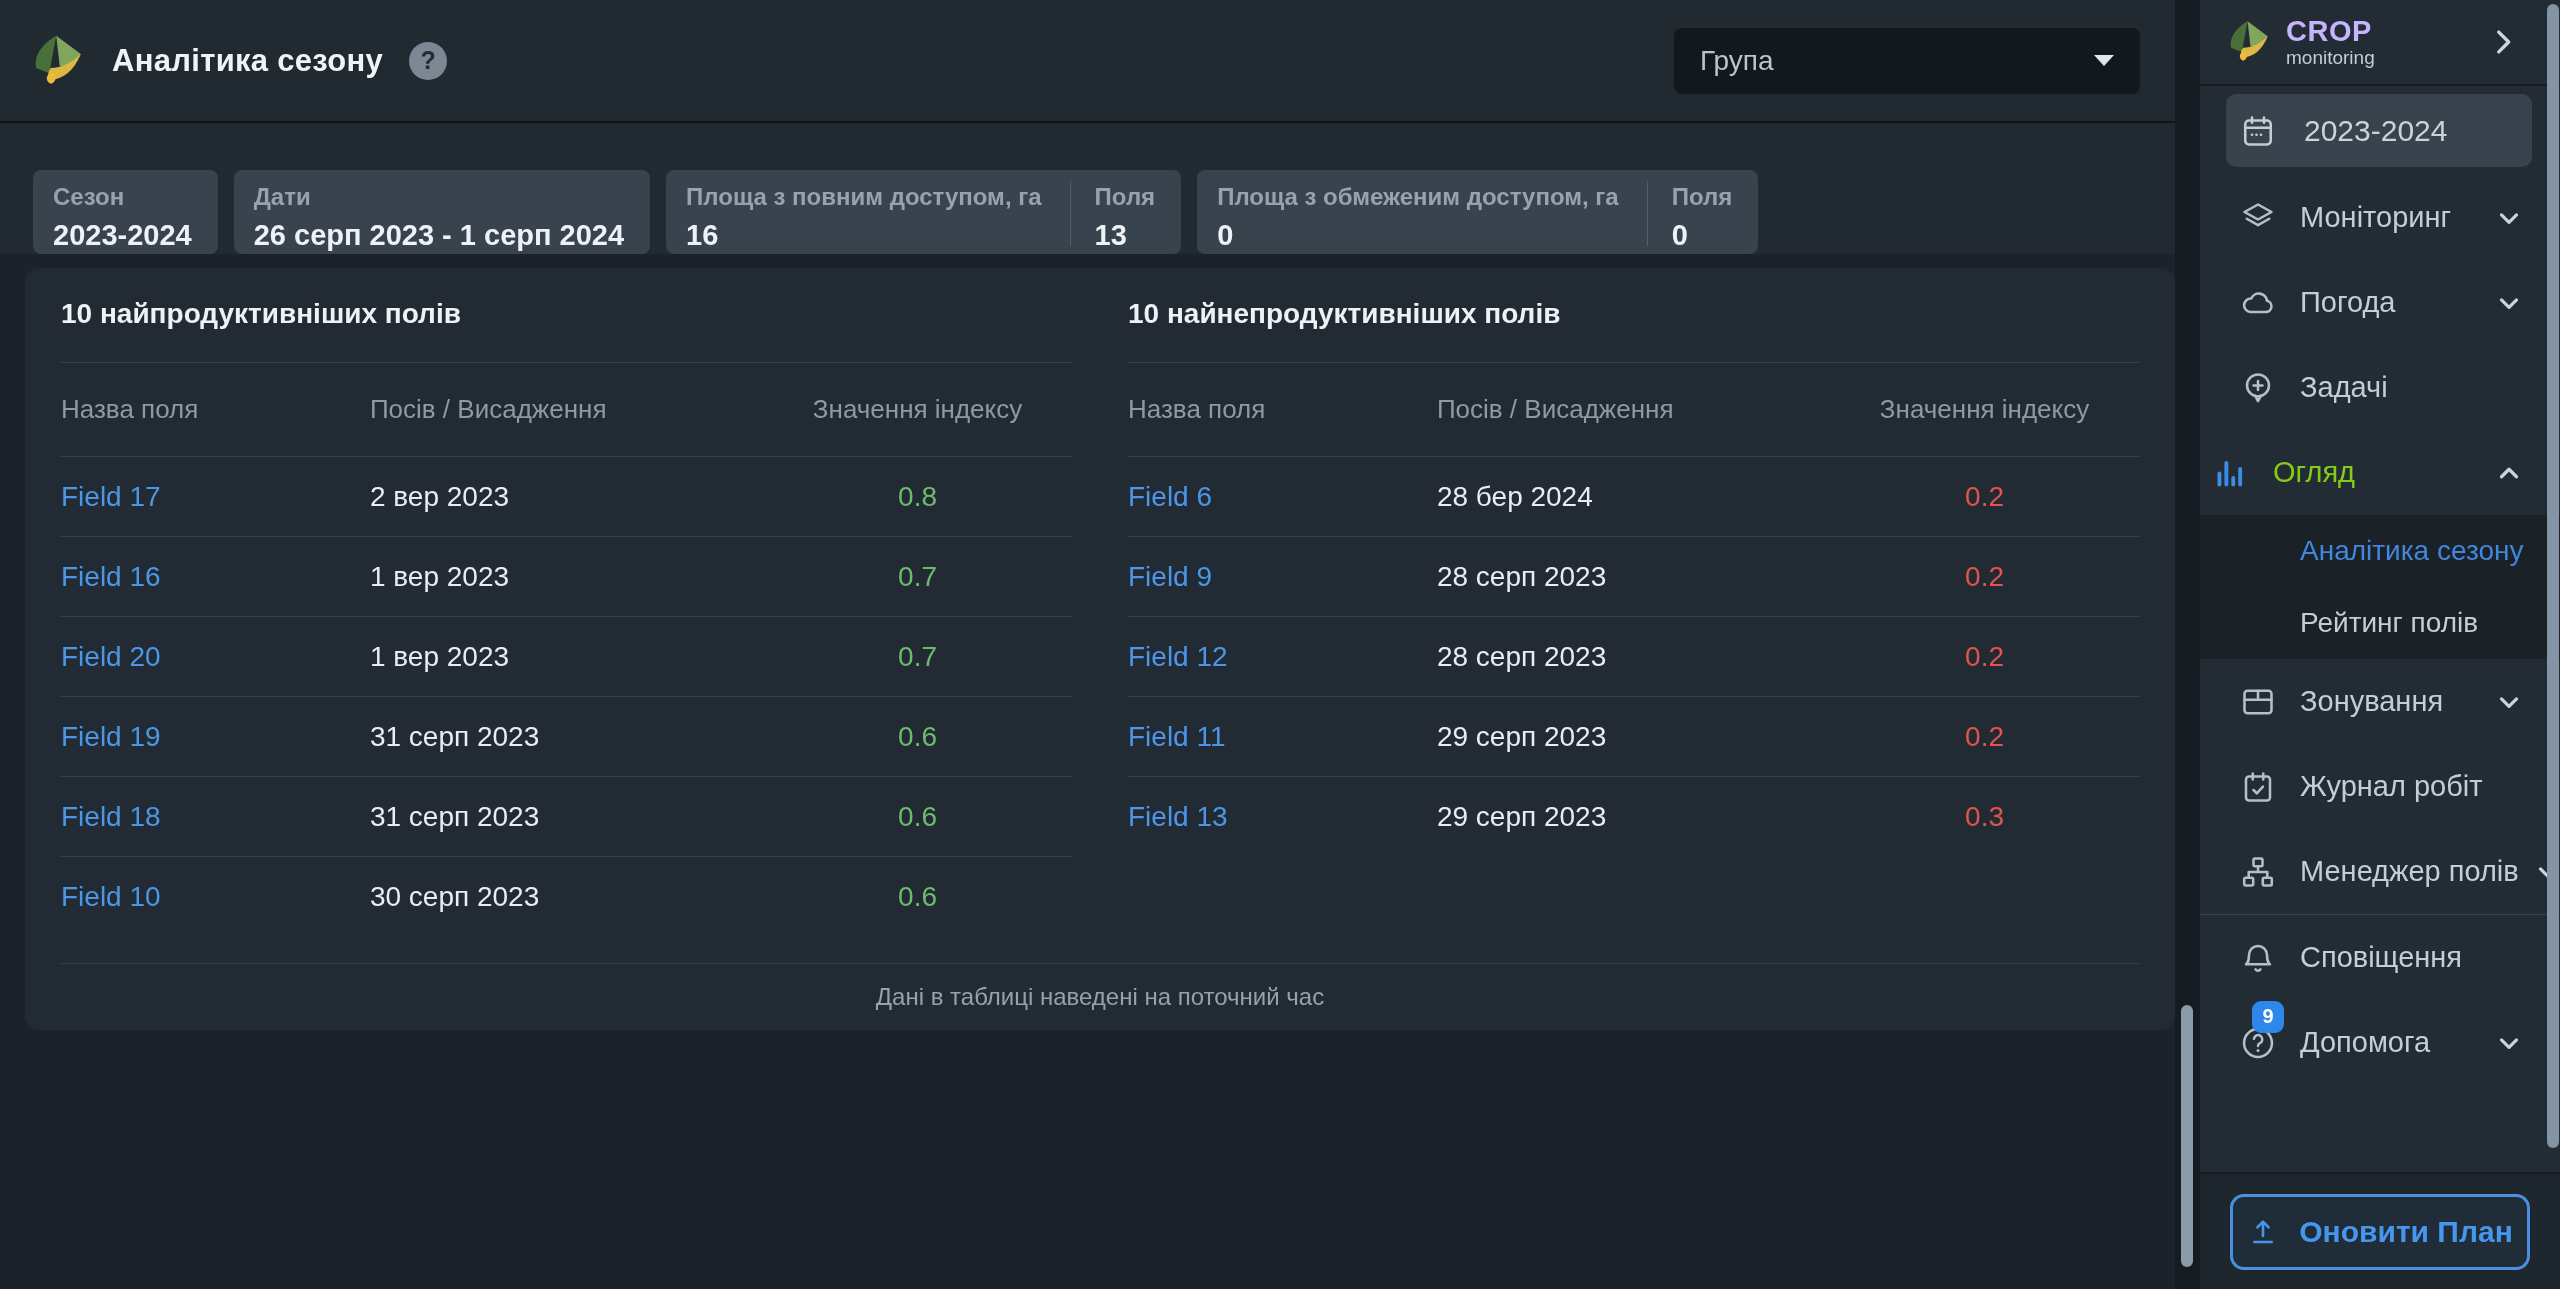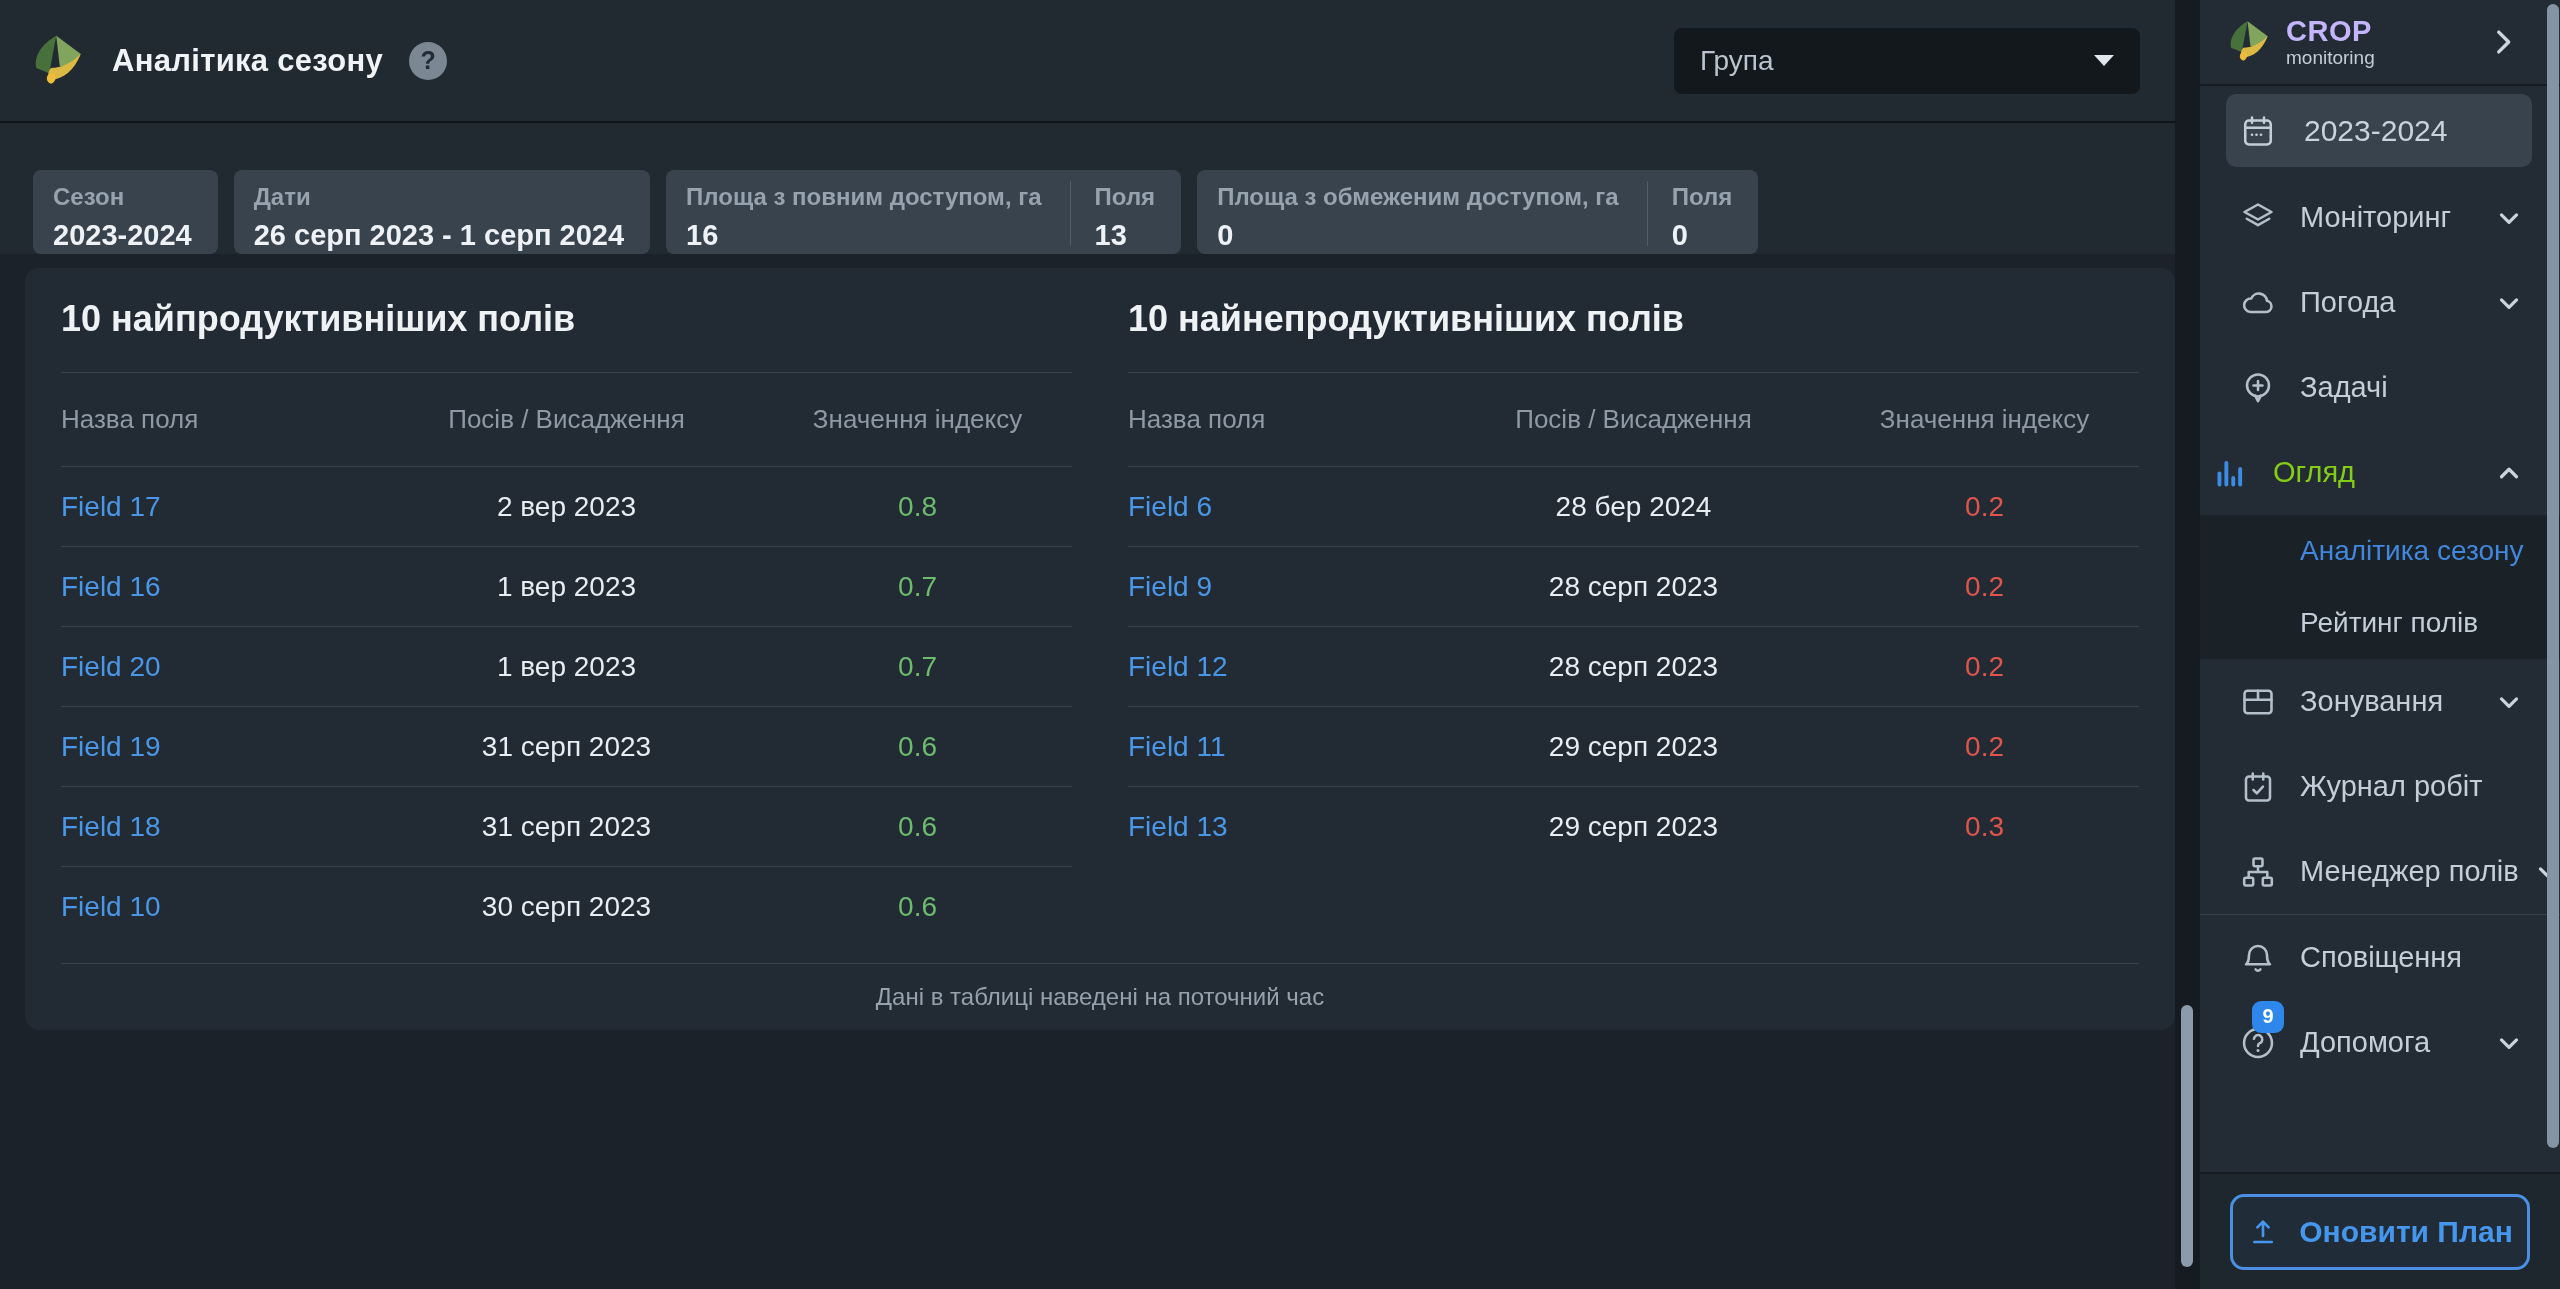--- a/index.html
+++ b/index.html
@@ -53,32 +53,32 @@
   .chip .vsep { width: 1px; background: #525d68; margin: -2px 24px 8px 28px; }
 
   
   .content { height: 1033px; padding: 14px 25px 0 25px; background: #1b2229; }
   .card {
     height: 762px; background: #222b33; border-radius: 14px;
     padding: 0 36px; display: flex; flex-direction: column;
   }
   .tables { display: flex; gap: 56px; }
   .panel { flex: 1; min-width: 0; }
-  .panel-title { padding: 30px 0 32px; font-size: 36px; font-weight: bold; color: #eef2f5; border-bottom: 1px solid #39424b; }
+  .panel-title { padding: 30px 0 32px; font-size: 28px; font-weight: bold; color: #eef2f5; border-bottom: 1px solid #39424b; }
   .cols-header {
     display: grid; grid-template-columns: minmax(0,1.1fr) minmax(0,1.4fr) minmax(0,1.1fr);
     height: 94px; align-items: center; border-bottom: 1px solid #39424b;
     font-size: 26px; color: #8d99a5;
   }
   .trow {
     display: grid; grid-template-columns: minmax(0,1.1fr) minmax(0,1.4fr) minmax(0,1.1fr);
     height: 80px; align-items: center; border-bottom: 1px solid #39424b; font-size: 28px;
   }
   .trow:last-child { border-bottom: none; }
-  .c-mid { text-align: center; }
+  .c-mid { }
   .c-end { text-align: center; }
   .field-link { color: #4a97e8; text-decoration: none; cursor: pointer; }
   .date-val { color: #e8edf2; }
   .idx-pos { color: #6cbb6e; }
   .idx-neg { color: #df554e; }
   .card-footer {
     margin-top: auto; border-top: 1px solid #39424b; height: 67px;
     display: flex; align-items: center; justify-content: center;
     font-size: 24px; color: #95a2ad;
   }

